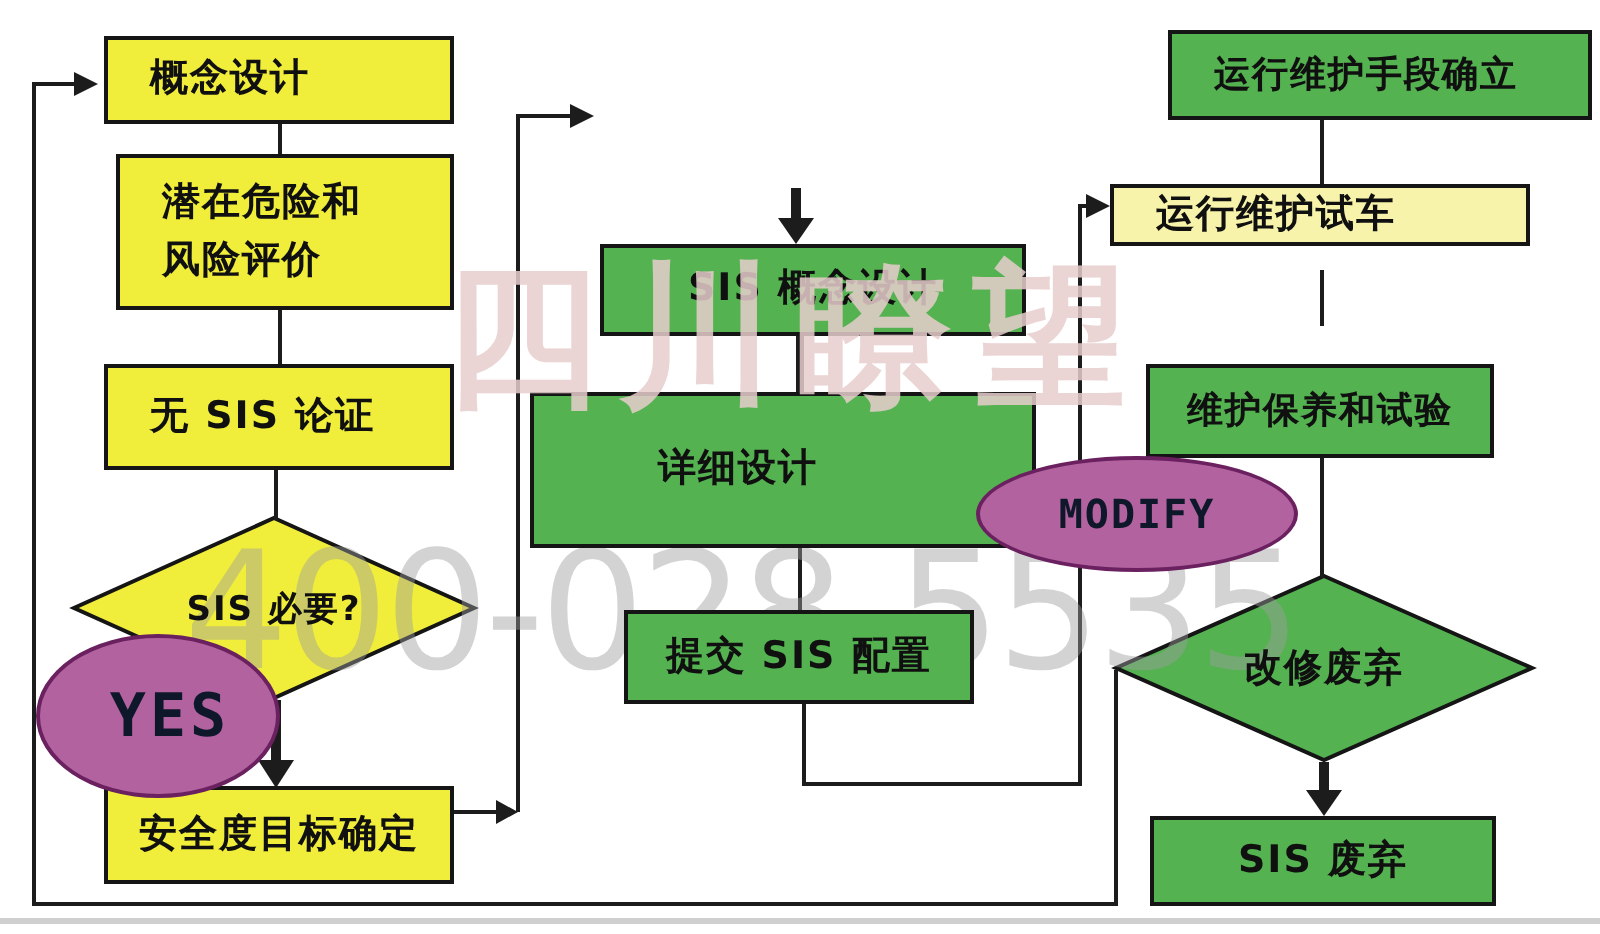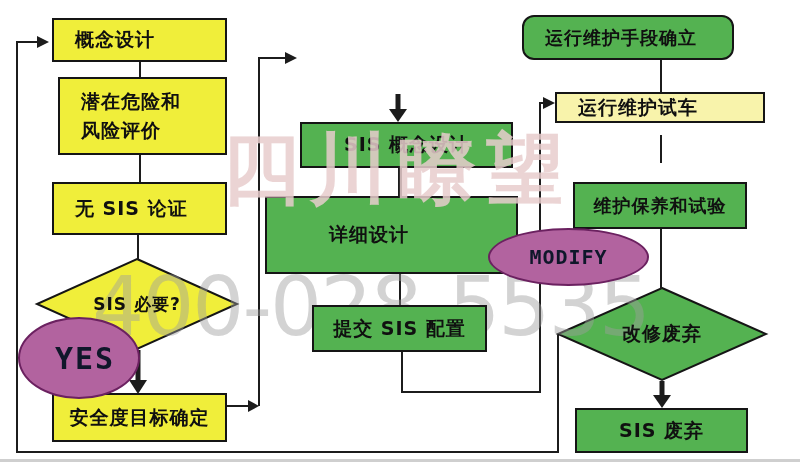--- a/index.html
+++ b/index.html
@@ -25,21 +25,21 @@
   .box span{display:block;}
   #n-concept  {left:52px; top:18px;  width:175px;height:44px;}
   #n-hazard   {left:58px; top:77px;  width:169px;height:78px;}
   #n-nosis    {left:52px; top:182px; width:175px;height:53px;}
   #n-target   {left:52px; top:393px; width:175px;height:49px;}
   #n-srs      {left:300px;top:48px;  width:195px;height:45px;font-size:18px;}
   #n-sisconcept{left:300px;top:122px;width:213px;height:46px;}
   #n-esd      {left:265px;top:196px; width:253px;height:78px;padding-left:20px;align-items:flex-start;}
   #n-esd .indent{padding-left:42px;}
   #n-submit   {left:312px;top:305px; width:175px;height:47px;}
-  #n-om1      {left:522px;top:15px;  width:212px;height:45px;font-size:18px;border-radius:12px;}
+  #n-om1      {left:584px;top:15px;  width:212px;height:45px;font-size:18px;}
   #n-om2      {left:555px;top:92px;  width:210px;height:31px;}
   #n-om3      {left:573px;top:163px; width:174px;height:47px;font-size:18px;margin-top:19px;}
   #n-sisdiscard{left:575px;top:408px;width:173px;height:45px;}
   
   .dlabel{
     position:absolute;z-index:3;display:flex;align-items:center;justify-content:center;
     font-weight:700;color:#101010;letter-spacing:1px;
   }
   #lbl-sisneeded{left:37px;top:259px;width:200px;height:90px;font-size:17px;}
   #lbl-rework  {left:558px;top:288px;width:208px;height:92px;font-size:19px;}

